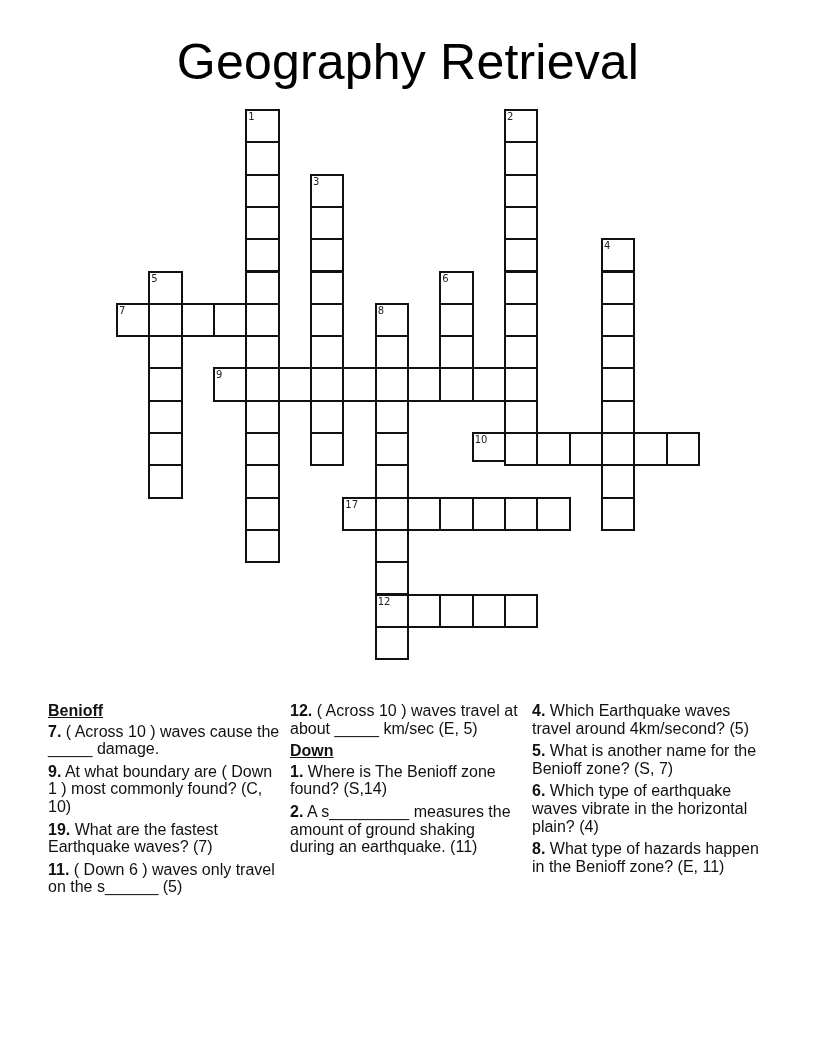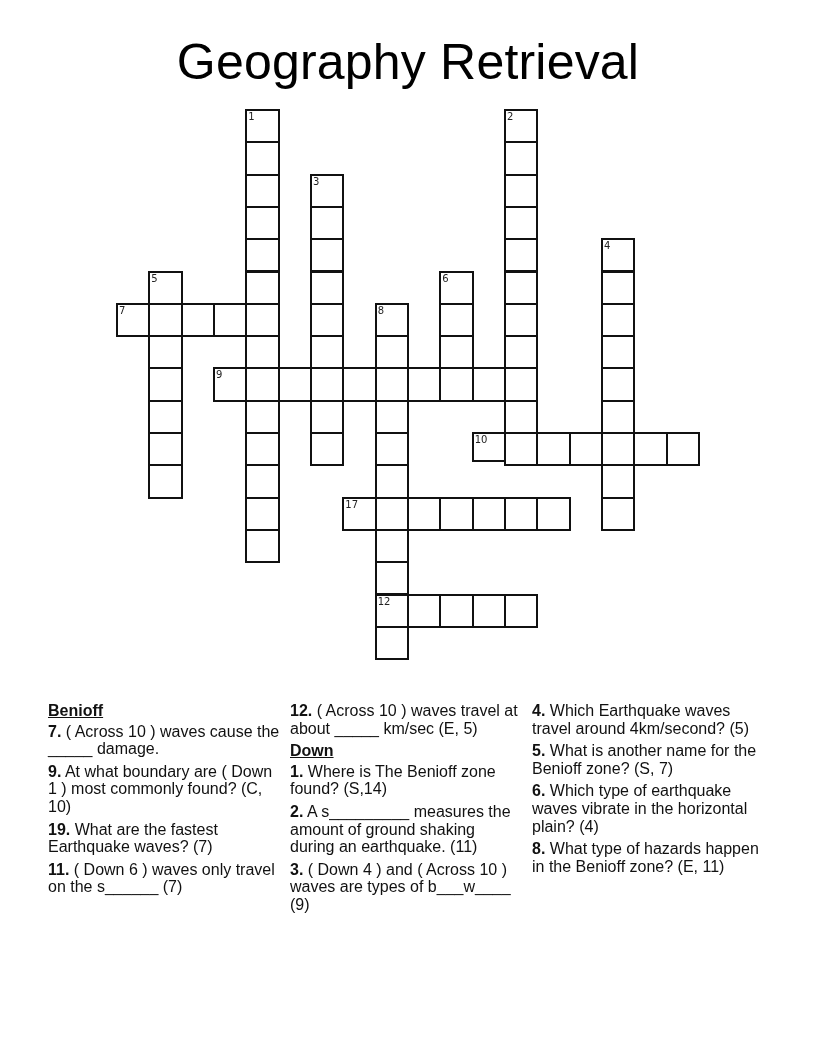--- a/index.html
+++ b/index.html
@@ -137,28 +137,27 @@
     <div class="cell" style="left: 472.63px; top: 594.5px; width: 34.33px; height: 34.3px;"></div>
     <div class="cell" style="left: 504.96px; top: 594.5px; width: 34.33px; height: 34.3px;"></div>
   </div>
 
 <div class="clues">
   <div class="col" style="left:48px;">
     <div class="heading">Benioff</div>
     <div class="clue"><b>7.</b><span> ( Across 10 ) waves cause the _____ damage.</span></div>
     <div class="clue"><b>9.</b><span> At what boundary are ( Down 1 ) most commonly found? (C, 10)</span></div>
     <div class="clue"><b>19.</b><span> What are the fastest Earthquake waves? (7)</span></div>
-    <div class="clue"><b>11.</b><span> ( Down 6 ) waves only travel on the s______ (7)</span></div>
+    <div class="clue"><b>11.</b><span> ( Down 6 ) waves only travel on the s______ (5)</span></div>
   </div>
   <div class="col" style="left:290px;">
     <div class="clue"><b>12.</b><span> ( Across 10 ) waves travel at about _____ km/sec (E, 5)</span></div>
     <div class="heading">Down</div>
     <div class="clue"><b>1.</b><span> Where is The Benioff zone found? (S,14)</span></div>
     <div class="clue"><b>2.</b><span> A s_________ measures the amount of ground shaking during an earthquake. (11)</span></div>
-    <div class="clue"><b>3.</b><span> ( Down 4 ) and ( Across 10 ) waves are types of b___w____ (9)</span></div>
   </div>
   <div class="col" style="left:532px;">
     <div class="clue"><b>4.</b><span> Which Earthquake waves travel around 4km/second? (5)</span></div>
     <div class="clue"><b>5.</b><span> What is another name for the Benioff zone? (S, 7)</span></div>
     <div class="clue"><b>6.</b><span> Which type of earthquake waves vibrate in the horizontal plain? (4)</span></div>
     <div class="clue"><b>8.</b><span> What type of hazards happen in the Benioff zone? (E, 11)</span></div>
   </div>
 </div>
 
 </body></html>

